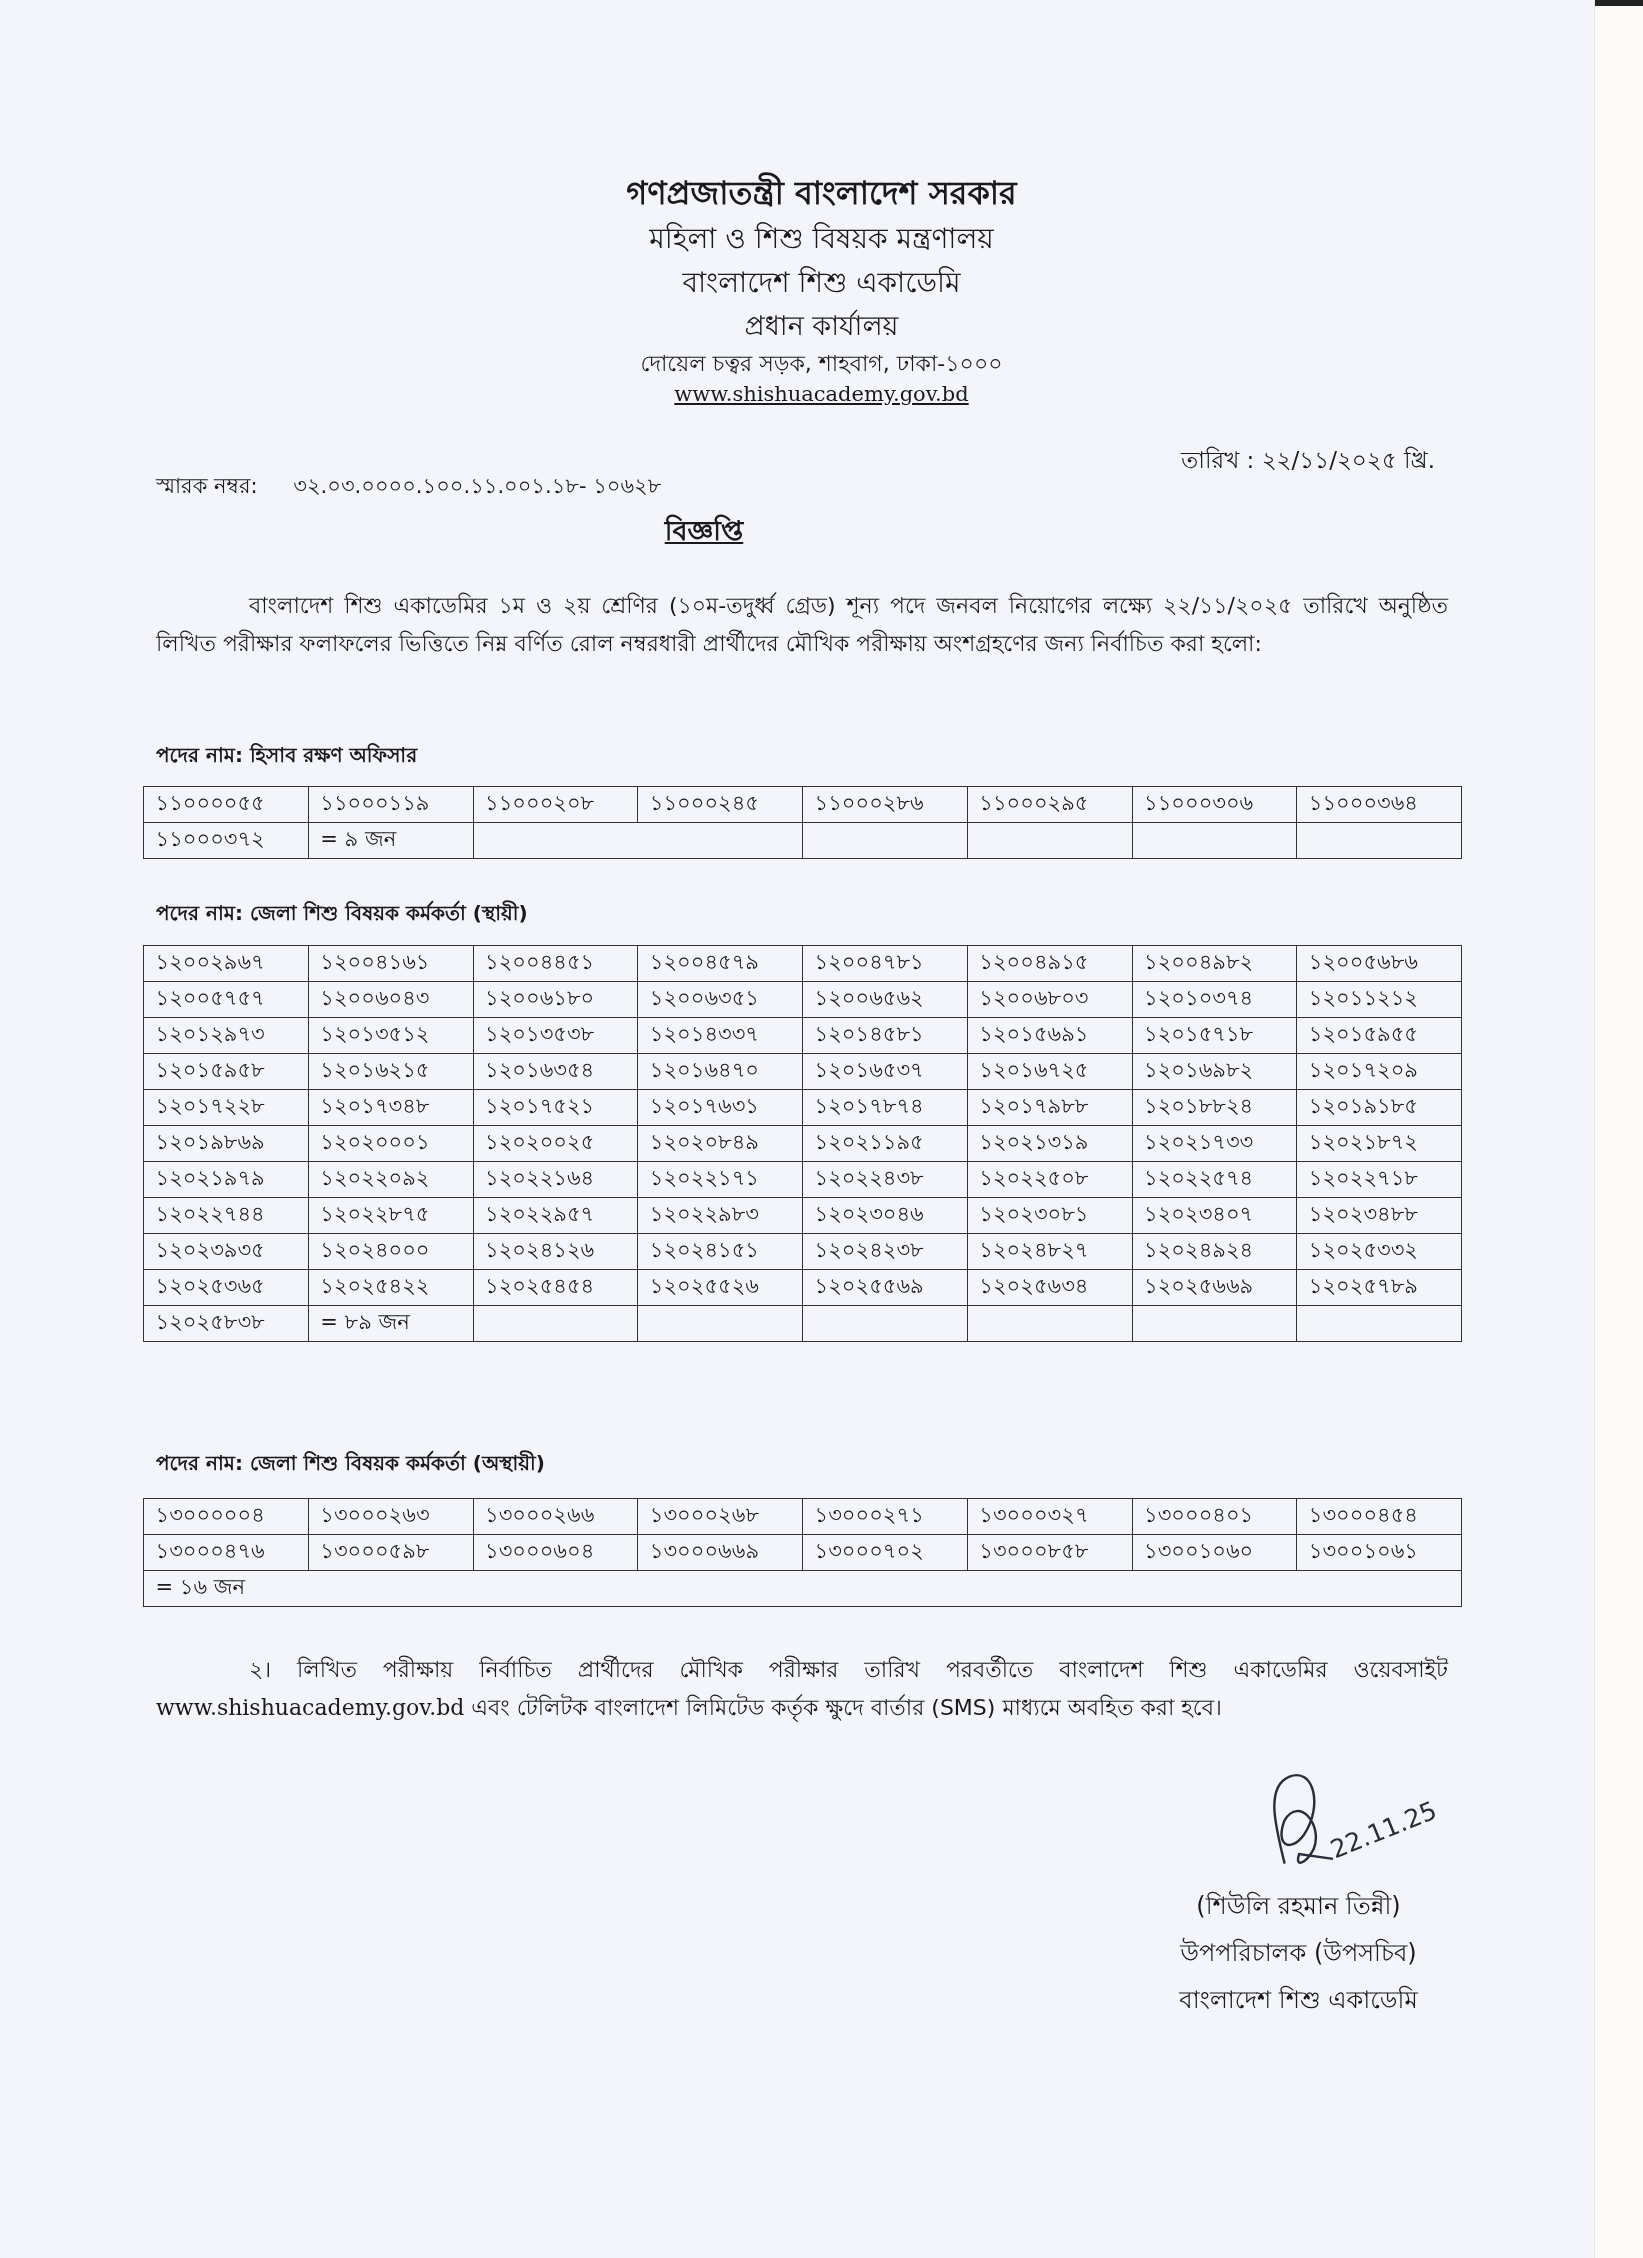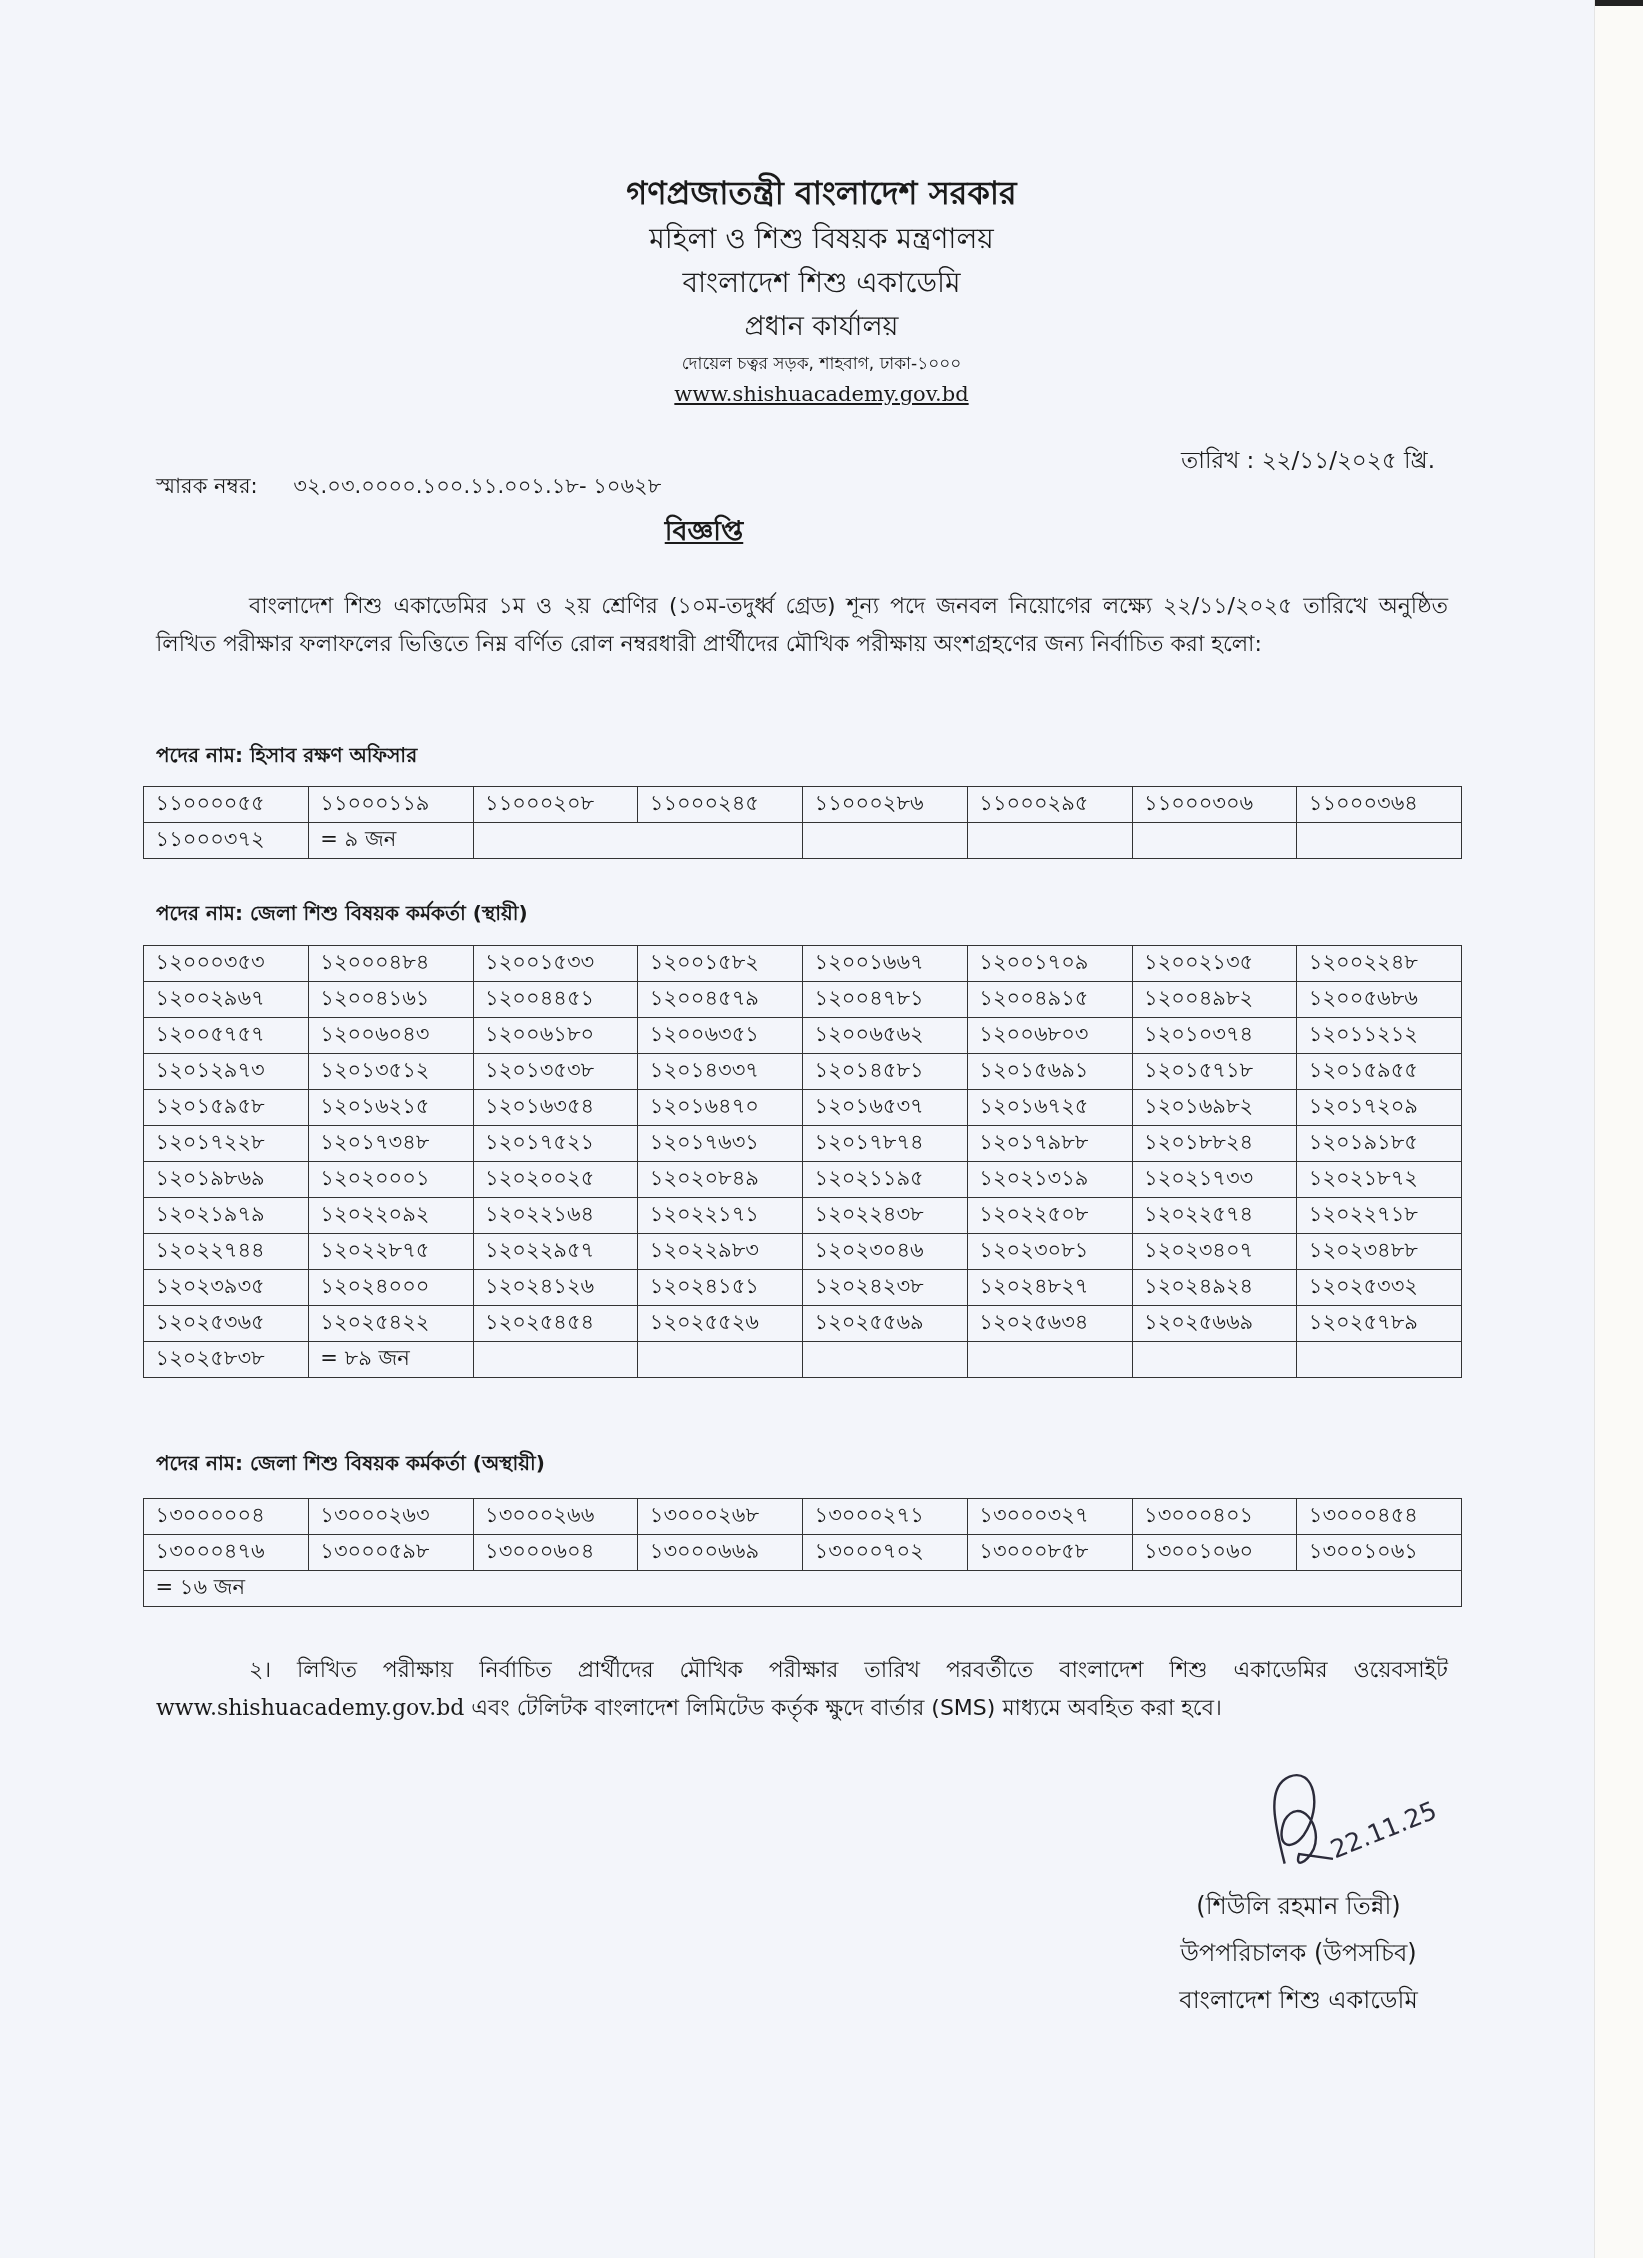--- a/index.html
+++ b/index.html
@@ -11,21 +11,21 @@
   .edge-strip {
     position: absolute; top: 0; right: 0; width: 48px; height: 2258px;
     background: #fbfaf7; border-left: 1px solid #e4e4e4;
   }
   .edge-strip .corner { position: absolute; top: 0; left: 0; width: 48px; height: 5.8px; background: #222; }
   .header { position: absolute; top: 169px; left: 0; width: 1643px; text-align: center; }
   .header .l1 { font-size: 32px; font-weight: bold; line-height: 48px; }
   .header .l2 { font-size: 28px; line-height: 44px; }
   .header .l3 { font-size: 28px; line-height: 44px; }
   .header .l4 { font-size: 27px; line-height: 42px; }
-  .header .addr { font-size: 17px; line-height: 33px; }
+  .header .addr { font-size: 22px; line-height: 33px; }
   .header .web { font-family: "DejaVu Serif", serif; font-size: 21px; line-height: 29px; text-decoration: underline; }
   .memo { position: absolute; top: 442px; left: 156px; font-size: 21px; margin-top: 28px; }
   .memo .num { margin-left: 29px; }
   .date { position: absolute; top: 442px; right: 208px; font-size: 23px; }
   .notice-title { position: absolute; top: 510px; left: 0; width: 1408px; text-align: center; font-size: 27px; font-weight: bold; }
   .notice-title span { text-decoration: underline; }
   .para { position: absolute; left: 156px; width: 1292px; font-size: 22px; line-height: 38px; text-align: justify; }
   .para .indent { display: inline-block; width: 93px; }
   .p1 { top: 587px; }
   .p2 { top: 1651px; }
@@ -96,30 +96,20 @@
       <td></td>
       <td></td>
     </tr>
   </tbody>
 </table>
 
 <div class="section-title st2">পদের নাম: জেলা শিশু বিষয়ক কর্মকর্তা (স্থায়ী)</div>
 <table class="rolls t2">
   <tbody id="t2body">
       <tr>
-        <td>১২০০০৩৫৩</td>
-        <td>১২০০০৪৮৪</td>
-        <td>১২০০১৫৩৩</td>
-        <td>১২০০১৫৮২</td>
-        <td>১২০০১৬৬৭</td>
-        <td>১২০০১৭০৯</td>
-        <td>১২০০২১৩৫</td>
-        <td>১২০০২২৪৮</td>
-      </tr>
-      <tr>
         <td>১২০০২৯৬৭</td>
         <td>১২০০৪১৬১</td>
         <td>১২০০৪৪৫১</td>
         <td>১২০০৪৫৭৯</td>
         <td>১২০০৪৭৮১</td>
         <td>১২০০৪৯১৫</td>
         <td>১২০০৪৯৮২</td>
         <td>১২০০৫৬৮৬</td>
       </tr>
       <tr>

